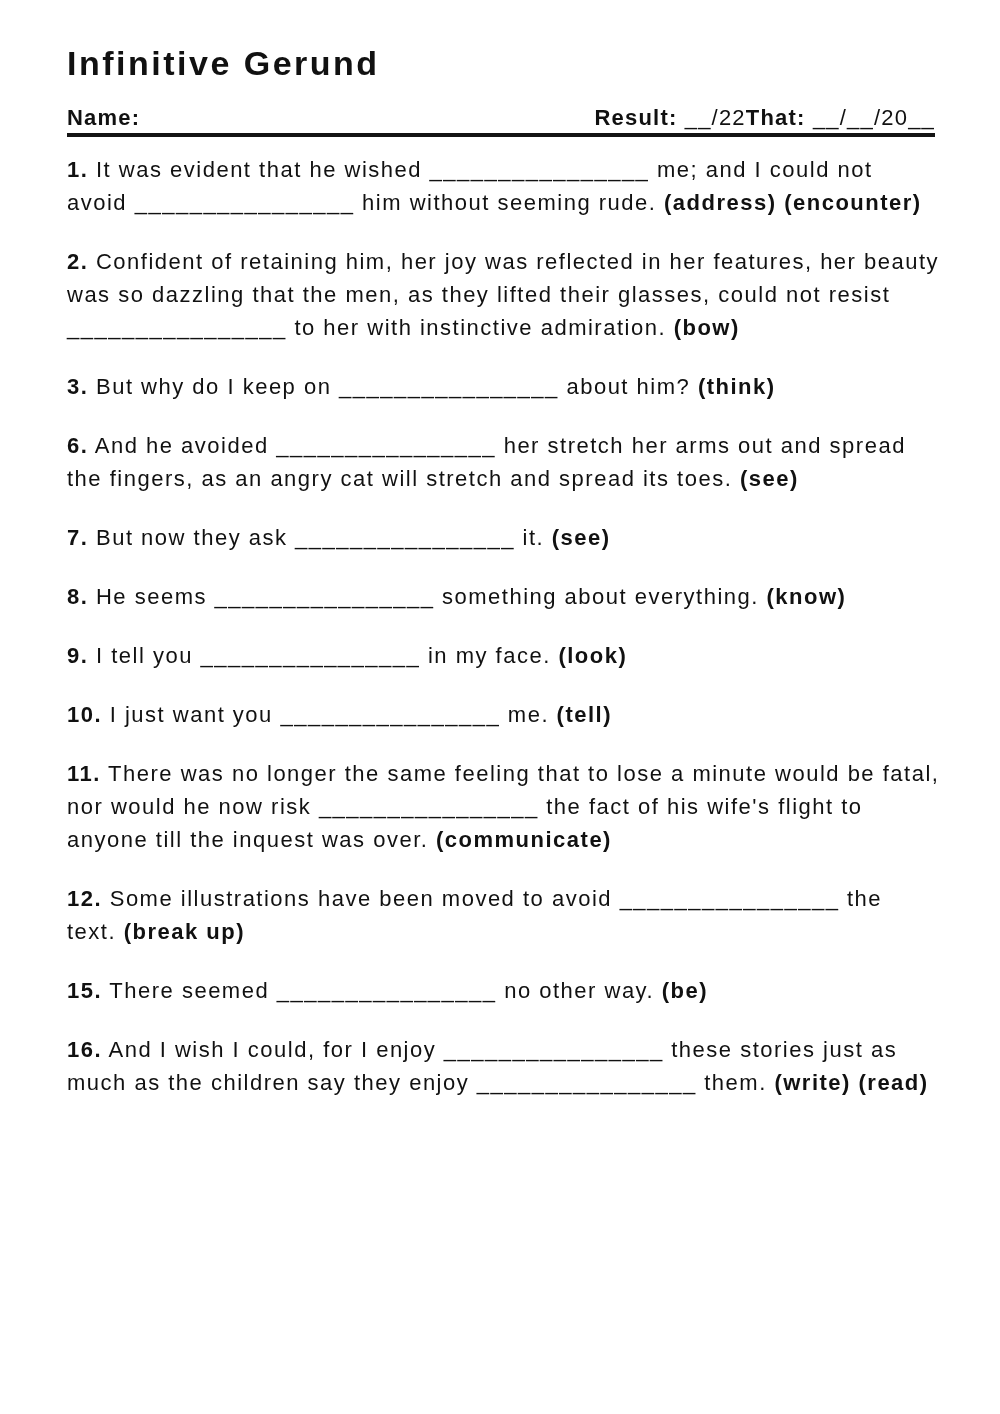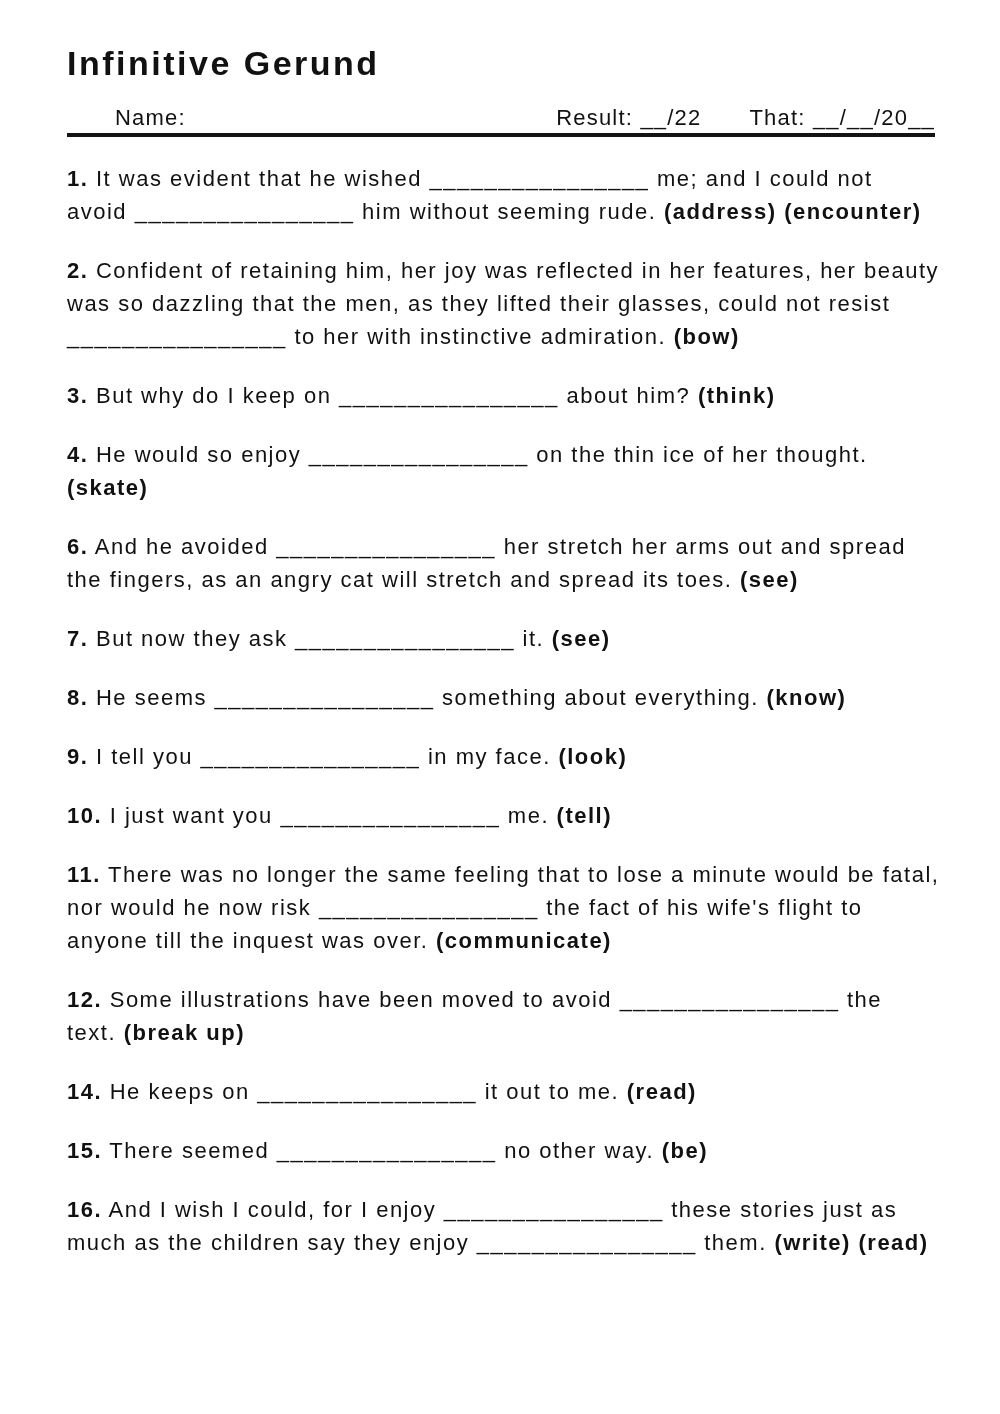--- a/index.html
+++ b/index.html
@@ -33,36 +33,36 @@
     align-items: baseline;
     margin-top: 21px;
     font-size: 22px;
     line-height: 26px;
     letter-spacing: 1.2px;
   }
   .meta-right {
     display: flex;
     white-space: nowrap;
   }
-  .lbl { font-weight: normal; margin-left: 48px; }
+  .lbl { font-weight: bold; }
   .val { font-weight: normal; }
   .rule {
     height: 4px;
     background: #141414;
     margin-top: 2px;
   }
   .questions { }
   p.question {
     margin: 26px 0 0 0;
     font-size: 22px;
     line-height: 33px;
     letter-spacing: 1.5px;
     white-space: nowrap;
   }
-  p.question:first-child { margin-top: 25px; }
+  p.question:first-child { margin-top: 16px; }
   .b { font-weight: bold; }
 </style>
 </head>
 <body>
 
 <div class="page">
 
   <h1 class="title">Infinitive Gerund</h1>
 
   <div class="meta-row">
@@ -72,26 +72,24 @@
       <span><span class="lbl">That:</span> <span class="val">__/__/20__</span></span>
     </span>
   </div>
 
   <div class="rule"></div>
 
   <div class="questions">
       <p class="question"><span class="b">1.</span><span> It was evident that he wished ________________ me; and I could not</span><br><span>avoid ________________ him without seeming rude. </span><span class="b">(address) (encounter)</span></p>
       <p class="question"><span class="b">2.</span><span> Confident of retaining him, her joy was reflected in her features, her beauty</span><br><span>was so dazzling that the men, as they lifted their glasses, could not resist</span><br><span>________________ to her with instinctive admiration. </span><span class="b">(bow)</span></p>
       <p class="question"><span class="b">3.</span><span> But why do I keep on ________________ about him? </span><span class="b">(think)</span></p>
-      <p class="question"><span class="b">4.</span><span> He would so enjoy ________________ on the thin ice of her thought.</span><br><span class="b">(skate)</span></p>
       <p class="question"><span class="b">6.</span><span> And he avoided ________________ her stretch her arms out and spread</span><br><span>the fingers, as an angry cat will stretch and spread its toes. </span><span class="b">(see)</span></p>
       <p class="question"><span class="b">7.</span><span> But now they ask ________________ it. </span><span class="b">(see)</span></p>
       <p class="question"><span class="b">8.</span><span> He seems ________________ something about everything. </span><span class="b">(know)</span></p>
       <p class="question"><span class="b">9.</span><span> I tell you ________________ in my face. </span><span class="b">(look)</span></p>
       <p class="question"><span class="b">10.</span><span> I just want you ________________ me. </span><span class="b">(tell)</span></p>
       <p class="question"><span class="b">11.</span><span> There was no longer the same feeling that to lose a minute would be fatal,</span><br><span>nor would he now risk ________________ the fact of his wife's flight to</span><br><span>anyone till the inquest was over. </span><span class="b">(communicate)</span></p>
       <p class="question"><span class="b">12.</span><span> Some illustrations have been moved to avoid ________________ the</span><br><span>text. </span><span class="b">(break up)</span></p>
-      <p class="question"><span class="b">14.</span><span> He keeps on ________________ it out to me. </span><span class="b">(read)</span></p>
       <p class="question"><span class="b">15.</span><span> There seemed ________________ no other way. </span><span class="b">(be)</span></p>
       <p class="question"><span class="b">16.</span><span> And I wish I could, for I enjoy ________________ these stories just as</span><br><span>much as the children say they enjoy ________________ them. </span><span class="b">(write) (read)</span></p>
     </div>
 
 </div>
 
 </body></html>

